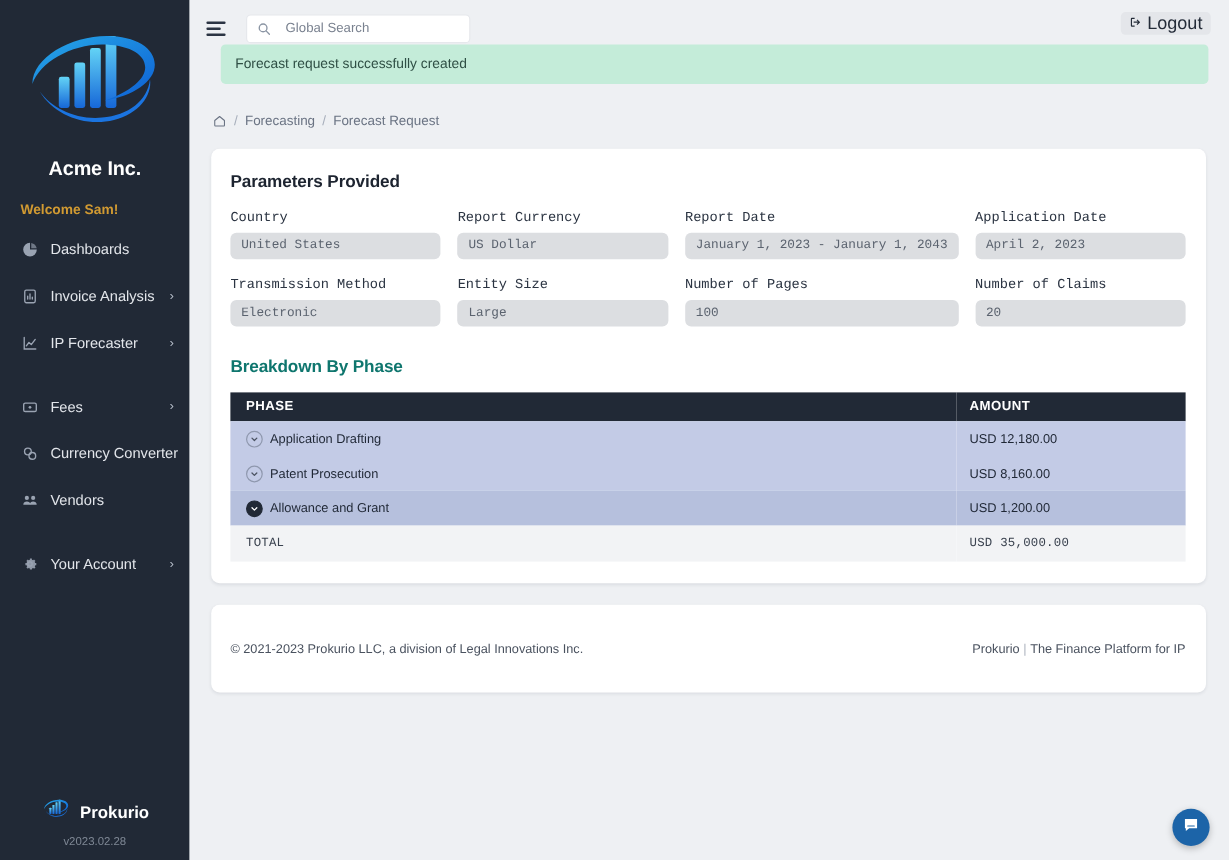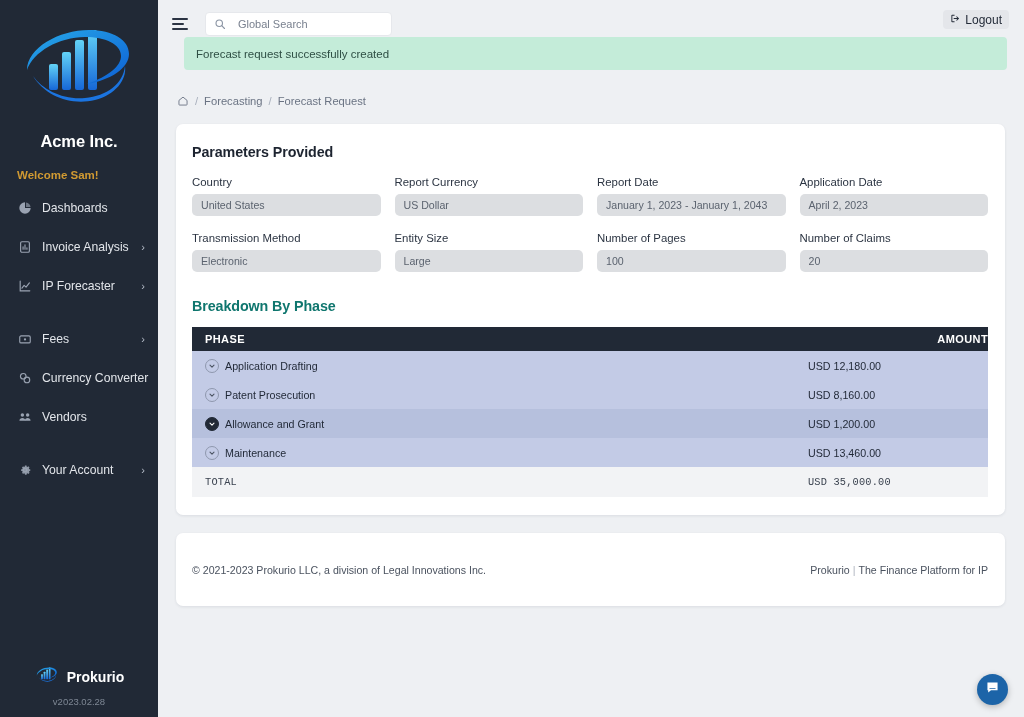--- a/index.html
+++ b/index.html
@@ -120,21 +120,21 @@
   .search-input::placeholder { color: #79818f; }
 
   .logout-btn {
     position: absolute; right: 15px; top: 10px;
     background: #e4e6ea;
     border-radius: 4px;
     height: 19px;
     display: flex; align-items: center;
     gap: 4px;
     padding: 0 7px;
-    font-size: 12px;
+    font-size: 15px;
     color: #242c39;
     cursor: pointer;
     border: none;
   }
 
   .alert {
     margin: 0 17px 0 26px;
     background: #c4ecd9;
     border-radius: 4px;
     height: 33px;
@@ -169,21 +169,21 @@
     color: #1d2430;
     margin-bottom: 16px;
     letter-spacing: -0.1px;
   }
   .params-grid {
     display: grid;
     grid-template-columns: repeat(4, 1fr);
     column-gap: 14px;
     row-gap: 0px;
   }
-  .field { margin-bottom: 16px; }
+  .field { margin-bottom: 16px; font-family: Liberation Mono, monospace; }
   .field-label {
     font-size: 11.4px;
     color: #2b3442;
     margin-bottom: 6px;
     display: block;
   }
   .field-value {
     background: #dcdee1;
     border-radius: 5px;
     height: 22px;
@@ -214,21 +214,21 @@
   table.breakdown thead th {
     background: #212936;
     color: #ffffff;
     font-size: 11px;
     font-weight: bold;
     letter-spacing: 0.4px;
     text-align: left;
     height: 24px;
     padding: 0 0 0 13px;
   }
-  table.breakdown thead th.amount-col { padding-left: 11px; text-align: right; }
+  table.breakdown thead th.amount-col { padding-left: 11px; }
   .col-phase { width: 76%; }
   .col-amount { width: 24%; }
 
   table.breakdown tbody tr.phase-row { background: #c3cbe6; }
   table.breakdown tbody tr.phase-row.hovered { background: #b6c0dd; }
   table.breakdown tbody tr.phase-row td {
     height: 29px;
     font-size: 10.7px;
     color: #1f2735;
     padding: 0 0 0 13px;
@@ -563,33 +563,20 @@
                   <svg width="8" height="8" viewBox="0 0 12 12" fill="none" stroke="currentColor" stroke-width="1.6">
                       <path d="M3 4.7 6 7.7l3-3" stroke-linecap="round" stroke-linejoin="round"></path>
                     </svg>
                 </button>
                 <span>Allowance and Grant</span>
               </span>
             </td>
             <td class="amount-cell">USD 1,200.00</td>
           </tr>
 
-          <tr class="phase-row">
-            <td>
-              <span class="phase-cell">
-                <button class="chev-btn">
-                  <svg width="8" height="8" viewBox="0 0 12 12" fill="none" stroke="currentColor" stroke-width="1.6">
-                      <path d="M3 4.7 6 7.7l3-3" stroke-linecap="round" stroke-linejoin="round"></path>
-                    </svg>
-                </button>
-                <span>Maintenance</span>
-              </span>
-            </td>
-            <td class="amount-cell">USD 13,460.00</td>
-          </tr>
 
           <tr class="total-row">
             <td>TOTAL</td>
             <td class="amount-cell">USD 35,000.00</td>
           </tr>
 
         </tbody>
       </table>
     </div>
 

